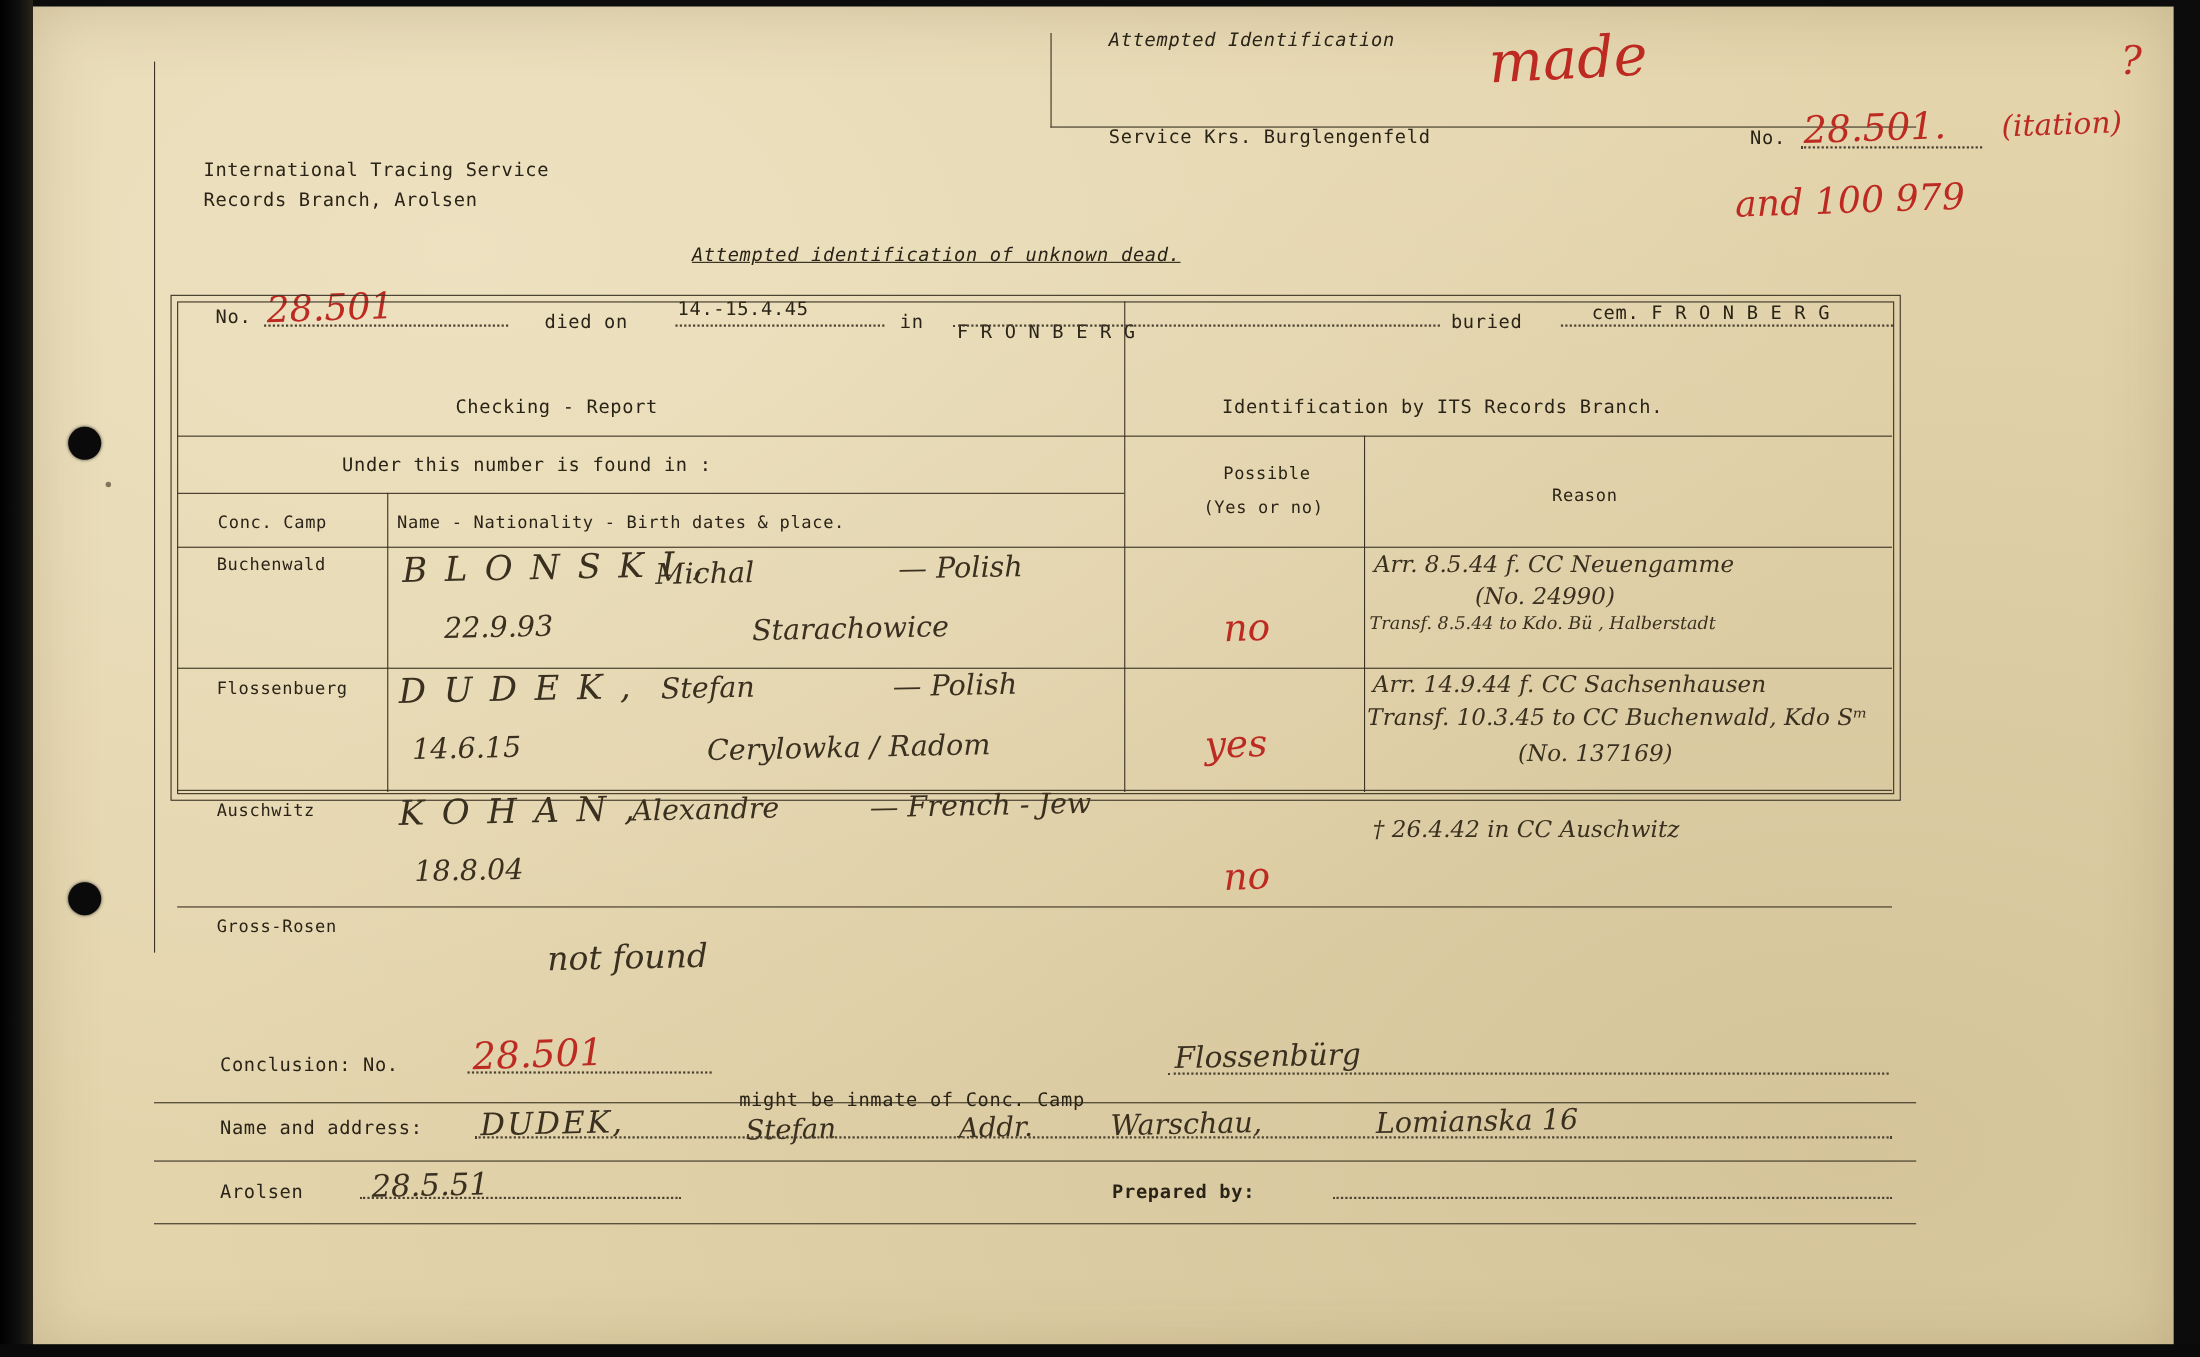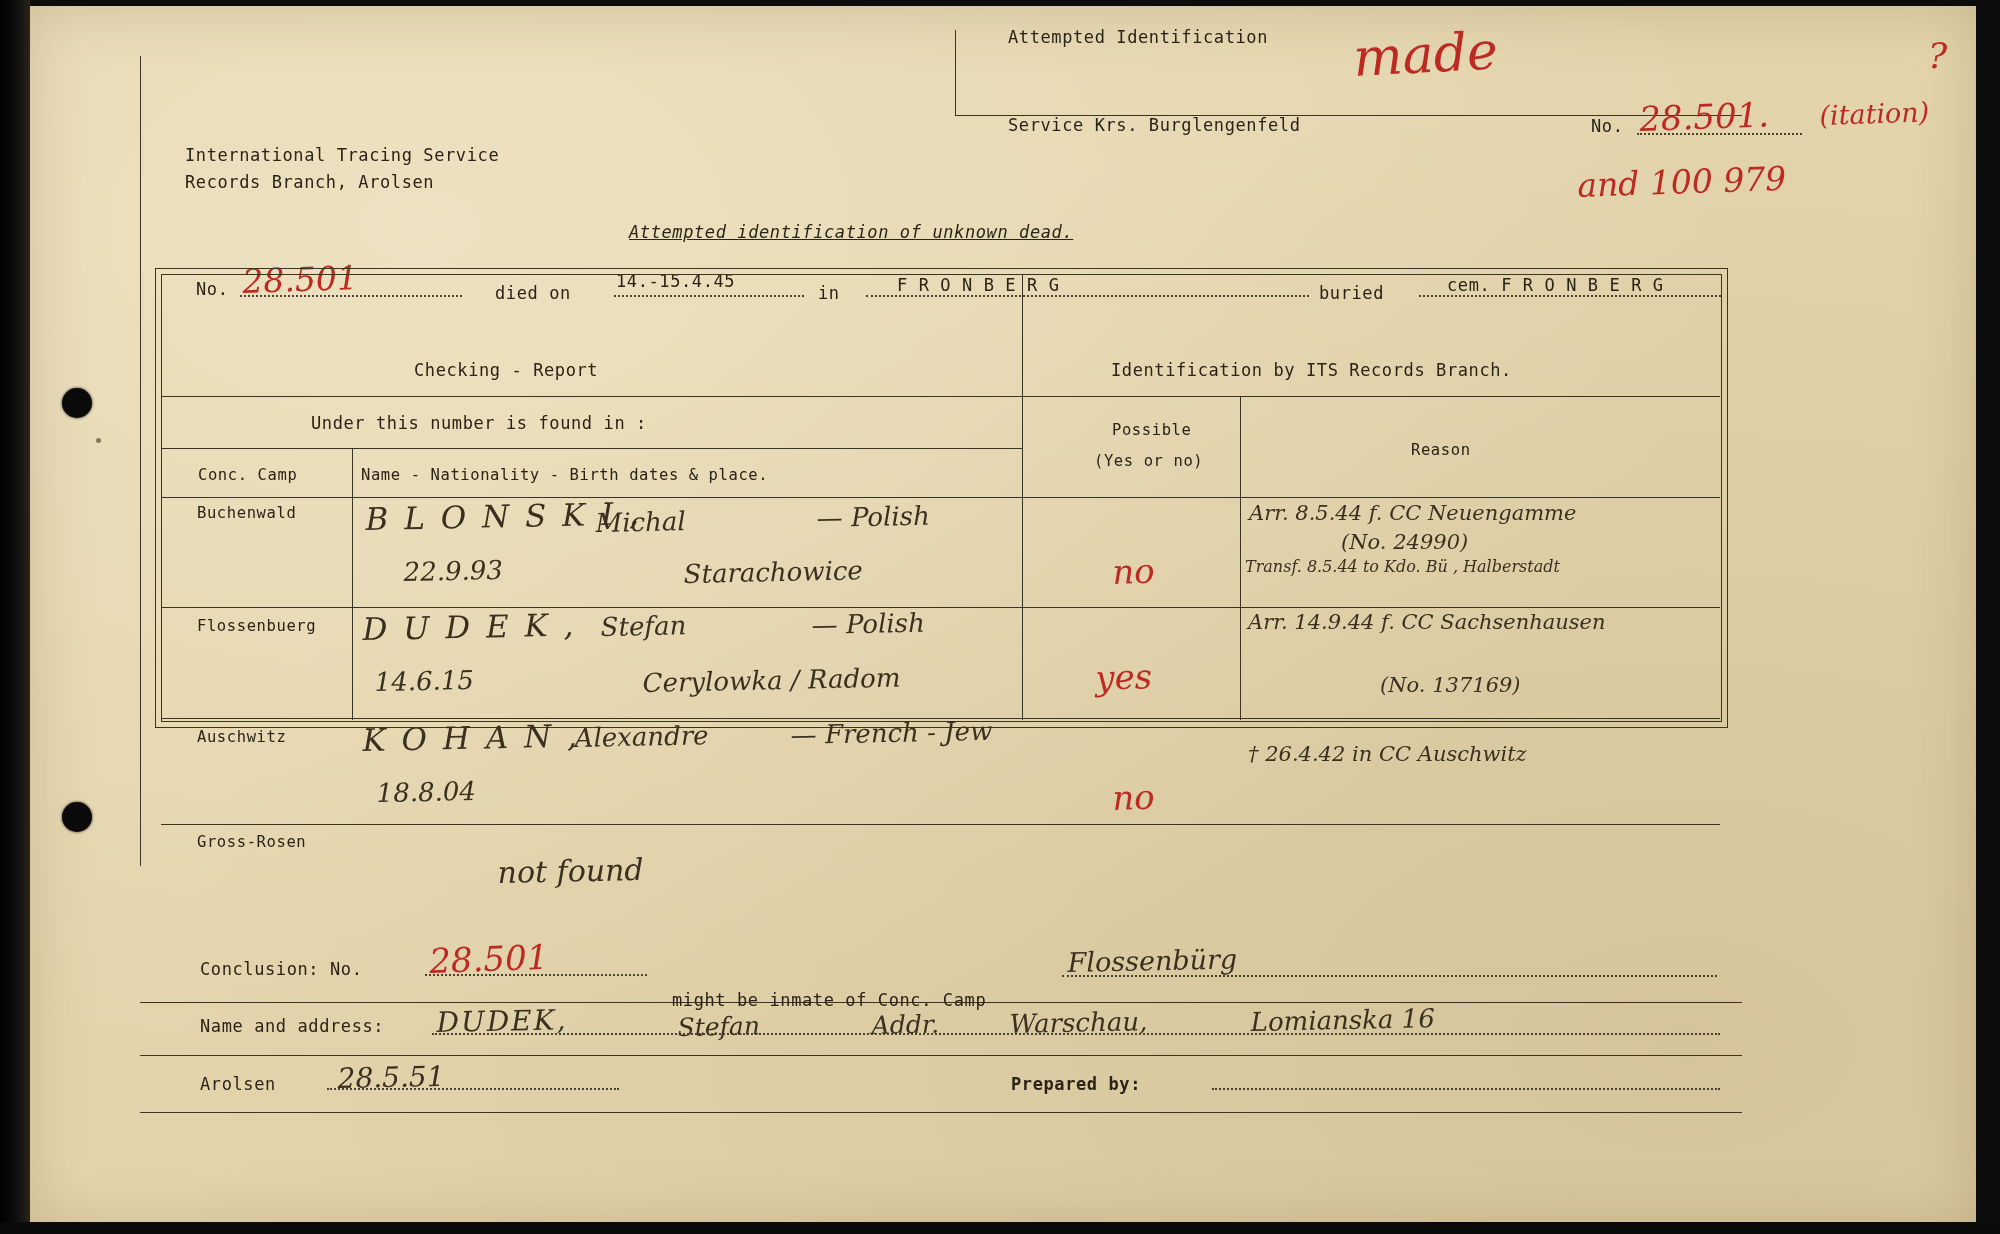--- a/index.html
+++ b/index.html
@@ -129,21 +129,21 @@
   <div id="leftedge"></div>
   <div id="bottomedge"></div>
 
   <div class="hole" id="hole1"></div>
   <div class="hole" id="hole2"></div>
   <div class="dot-small"></div>
 
   <div class="vline" style="left:955px; top:30px; height:86px;"></div>
   <div class="hline" style="left:955px; top:115px; width:787px;"></div>
 
-  <div class="typed" style="left:1008px; top:27px;">Attempted Identification</div>
+  <div class="typed" style="left:1008px; top:27px;font-style:italic;">Attempted Identification</div>
 
   <div class="hand rot-3" style="left:1355px; top:28px; font-size:52px;">made</div>
 
   <div class="typed" style="left:1008px; top:115px;">Service  Krs. Burglengenfeld</div>
 
   <div class="typed" style="left:1591px; top:116px;">No.</div>
   <div class="hand rot-2" style="left:1640px; top:99px; font-size:34px;">28.501.</div>
   <div class="dotline" style="left:1637px; top:132px; width:165px;"></div>
 
   <div class="hand rot-2" style="left:1820px; top:100px; font-size:27px;">(itation)</div>
@@ -158,21 +158,21 @@
 
   <div class="typed" style="left:196px; top:279px;">No.</div>
   <div class="hand rot-2" style="left:243px; top:262px; font-size:33px;">28.501</div>
   <div class="dotline" style="left:240px; top:294px; width:222px;"></div>
 
   <div class="typed" style="left:495px; top:283px;">died on</div>
   <div class="typed" style="left:616px; top:271px;">14.-15.4.45</div>
   <div class="dotline" style="left:614px; top:294px; width:190px;"></div>
 
   <div class="typed" style="left:818px; top:283px;">in</div>
-  <div class="typed" style="left:870px; top:275px;margin-left:27px;">F R O N B E R G</div>
+  <div class="typed" style="left:870px; top:292px;">F R O N B E R G</div>
   <div class="dotline" style="left:866px; top:294px; width:443px;"></div>
 
   <div class="typed" style="left:1319px; top:283px;">buried</div>
   <div class="typed" style="left:1447px; top:275px;">cem. F R O N B E R G</div>
   <div class="dotline" style="left:1419px; top:294px; width:302px;"></div>
 
   <div id="tbl-outer"></div>
   <div id="tbl-inner"></div>
 
   <div class="vline" style="left:1022px; top:274px; height:446px;"></div>
@@ -217,20 +217,21 @@
 
   <div class="handdk rot-1" style="left:363px; top:611px; font-size:31px; letter-spacing:3px;">D U D E K ,</div>
   <div class="handdk rot-1" style="left:601px; top:612px; font-size:26px;">Stefan</div>
   <div class="handdk rot-1" style="left:812px; top:610px; font-size:26px;">—  Polish</div>
   <div class="handdk rot-1" style="left:375px; top:667px; font-size:26px;">14.6.15</div>
   <div class="handdk rot-1" style="left:643px; top:668px; font-size:26px;">Cerylowka / Radom</div>
 
   <div class="hand rot-2" style="left:1096px; top:658px; font-size:34px;">yes</div>
 
   <div class="handdk" style="left:1248px; top:610px; font-size:21px;">Arr. 14.9.44 f. CC Sachsenhausen</div>
+  <div class="handdk" style="left:1243px; top:640px; font-size:21px;">Transf. 10.3.45 to CC Buchenwald, Kdo Sᵐ</div>
   <div class="handdk" style="left:1380px; top:673px; font-size:21px;">(No. 137169)</div>
 
   <div class="typed small" style="left:197px; top:728px;">Auschwitz</div>
 
   <div class="handdk rot-1" style="left:363px; top:722px; font-size:31px; letter-spacing:3px;">K O H A N ,</div>
   <div class="handdk rot-1" style="left:575px; top:723px; font-size:26px;">Alexandre</div>
   <div class="handdk rot-1" style="left:791px; top:720px; font-size:26px;">— French - Jew</div>
   <div class="handdk rot-1" style="left:377px; top:778px; font-size:26px;">18.8.04</div>
 
   <div class="hand rot-2" style="left:1113px; top:778px; font-size:34px;">no</div>

